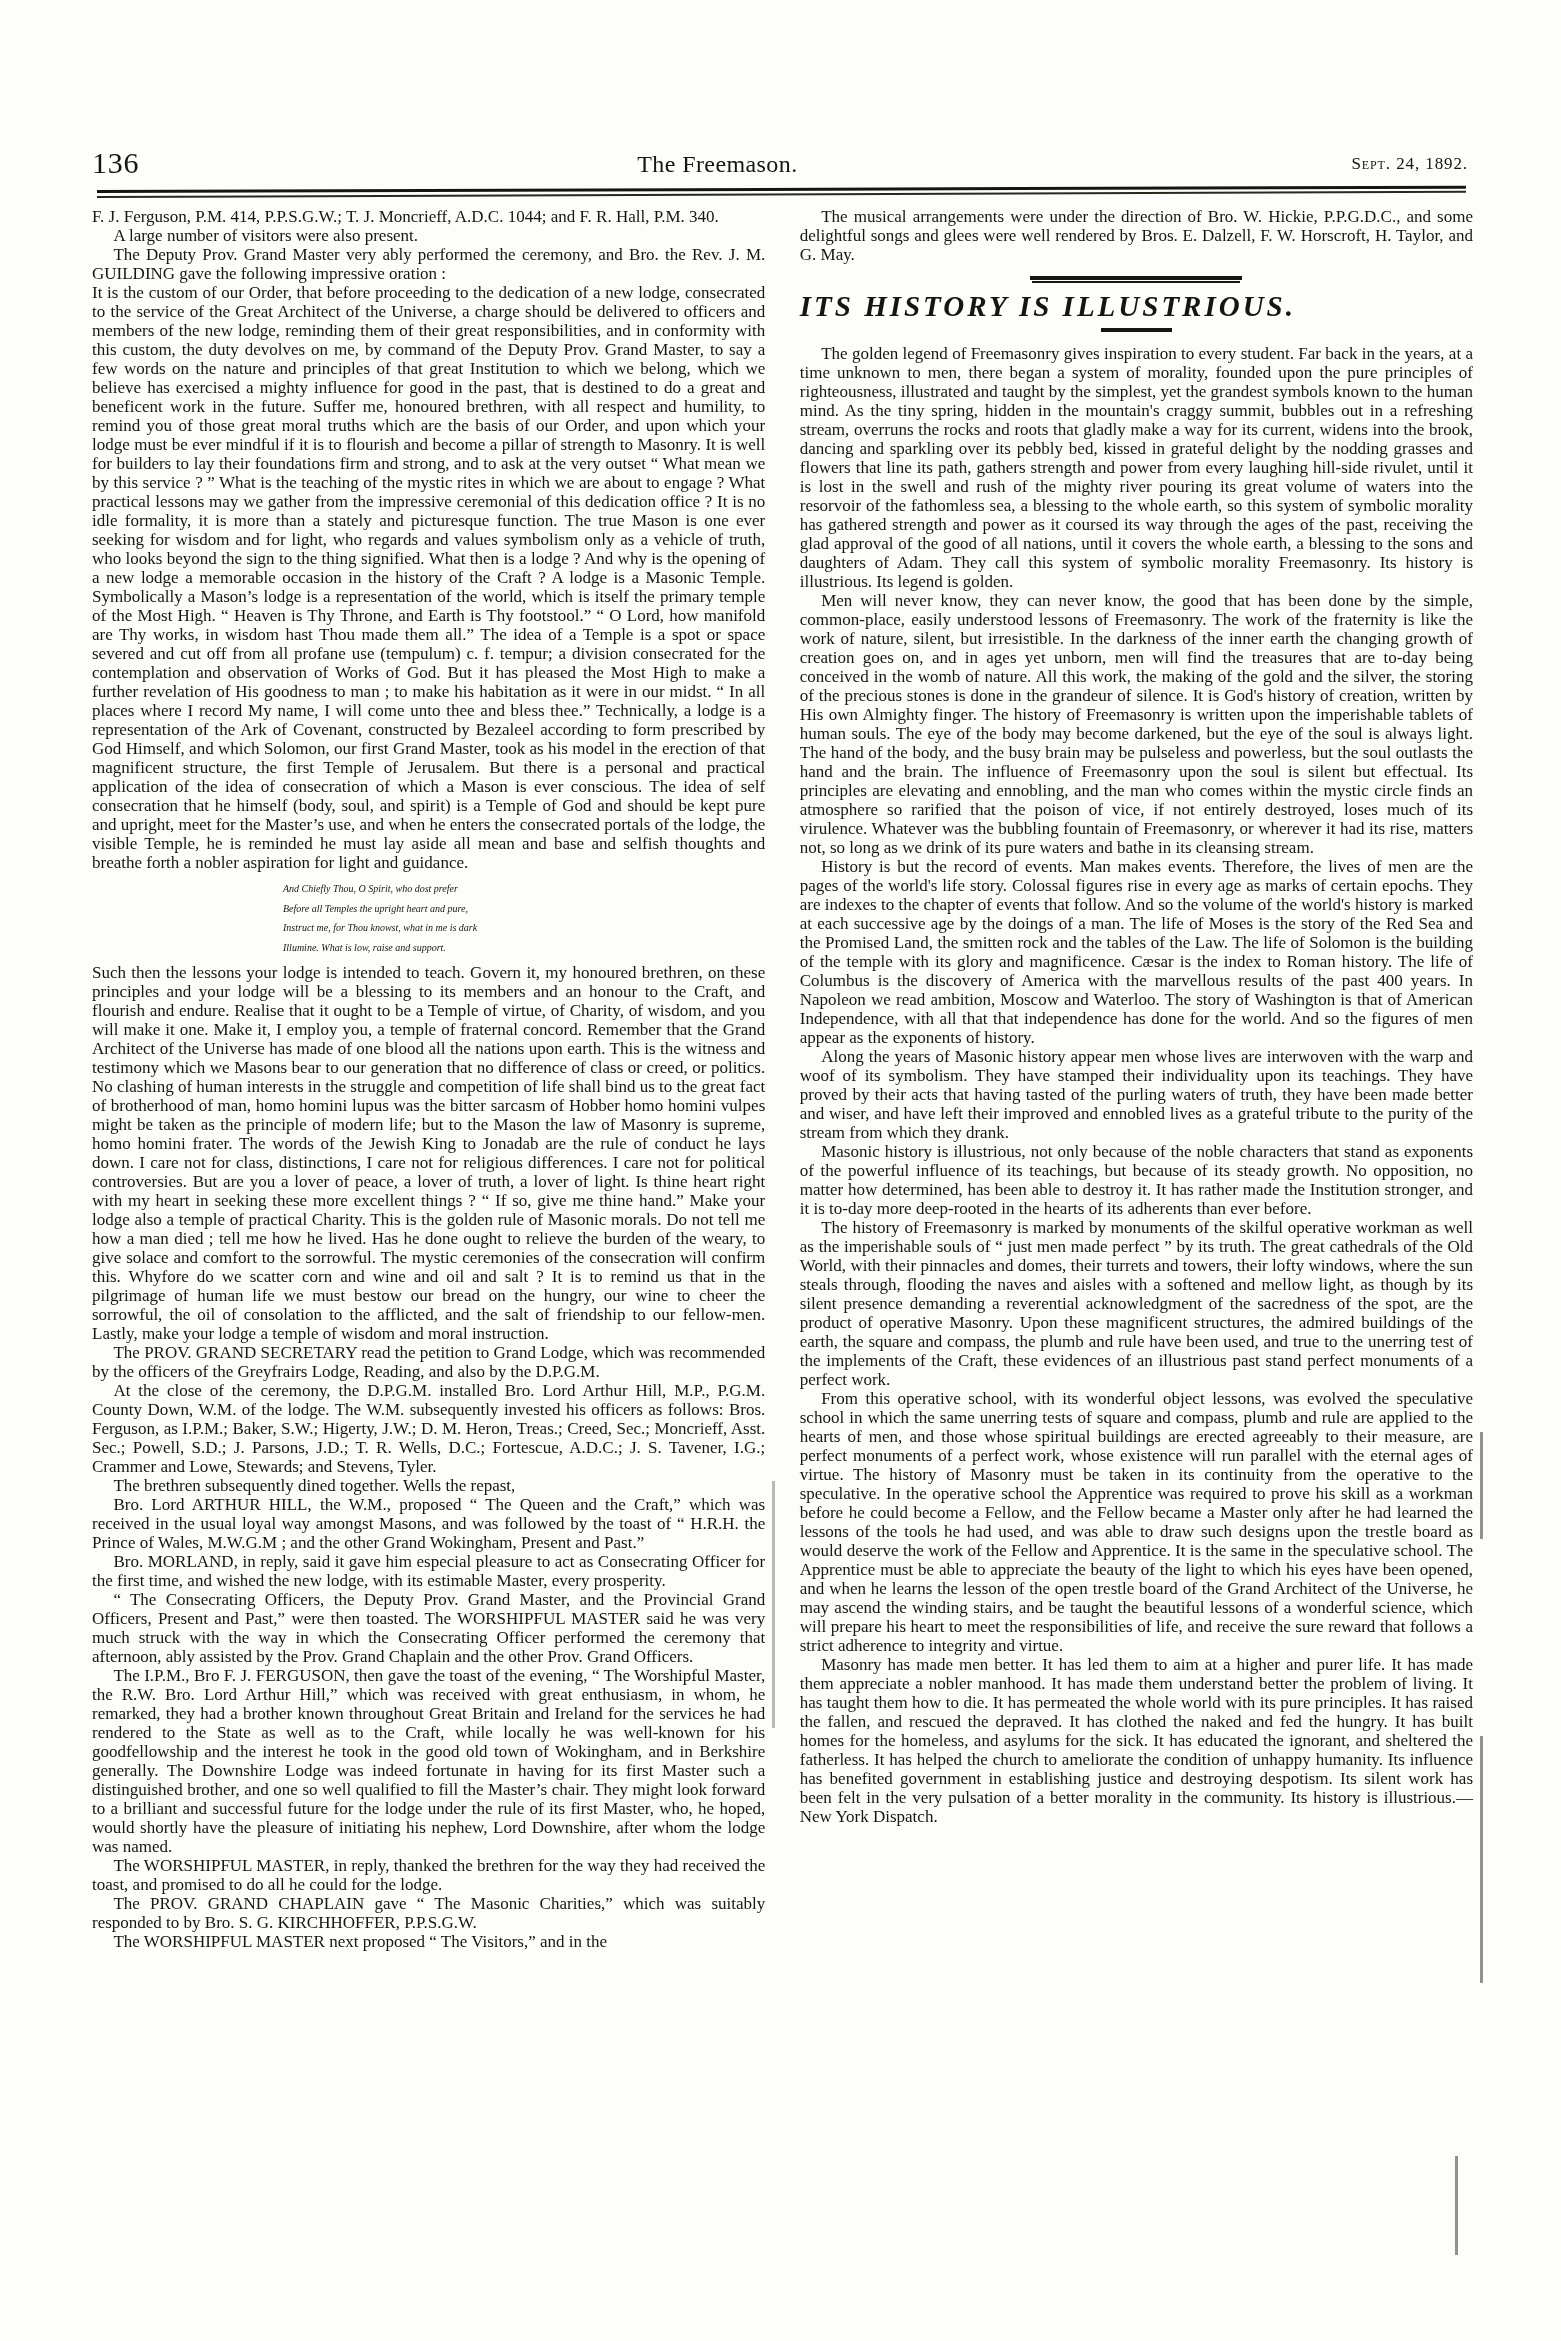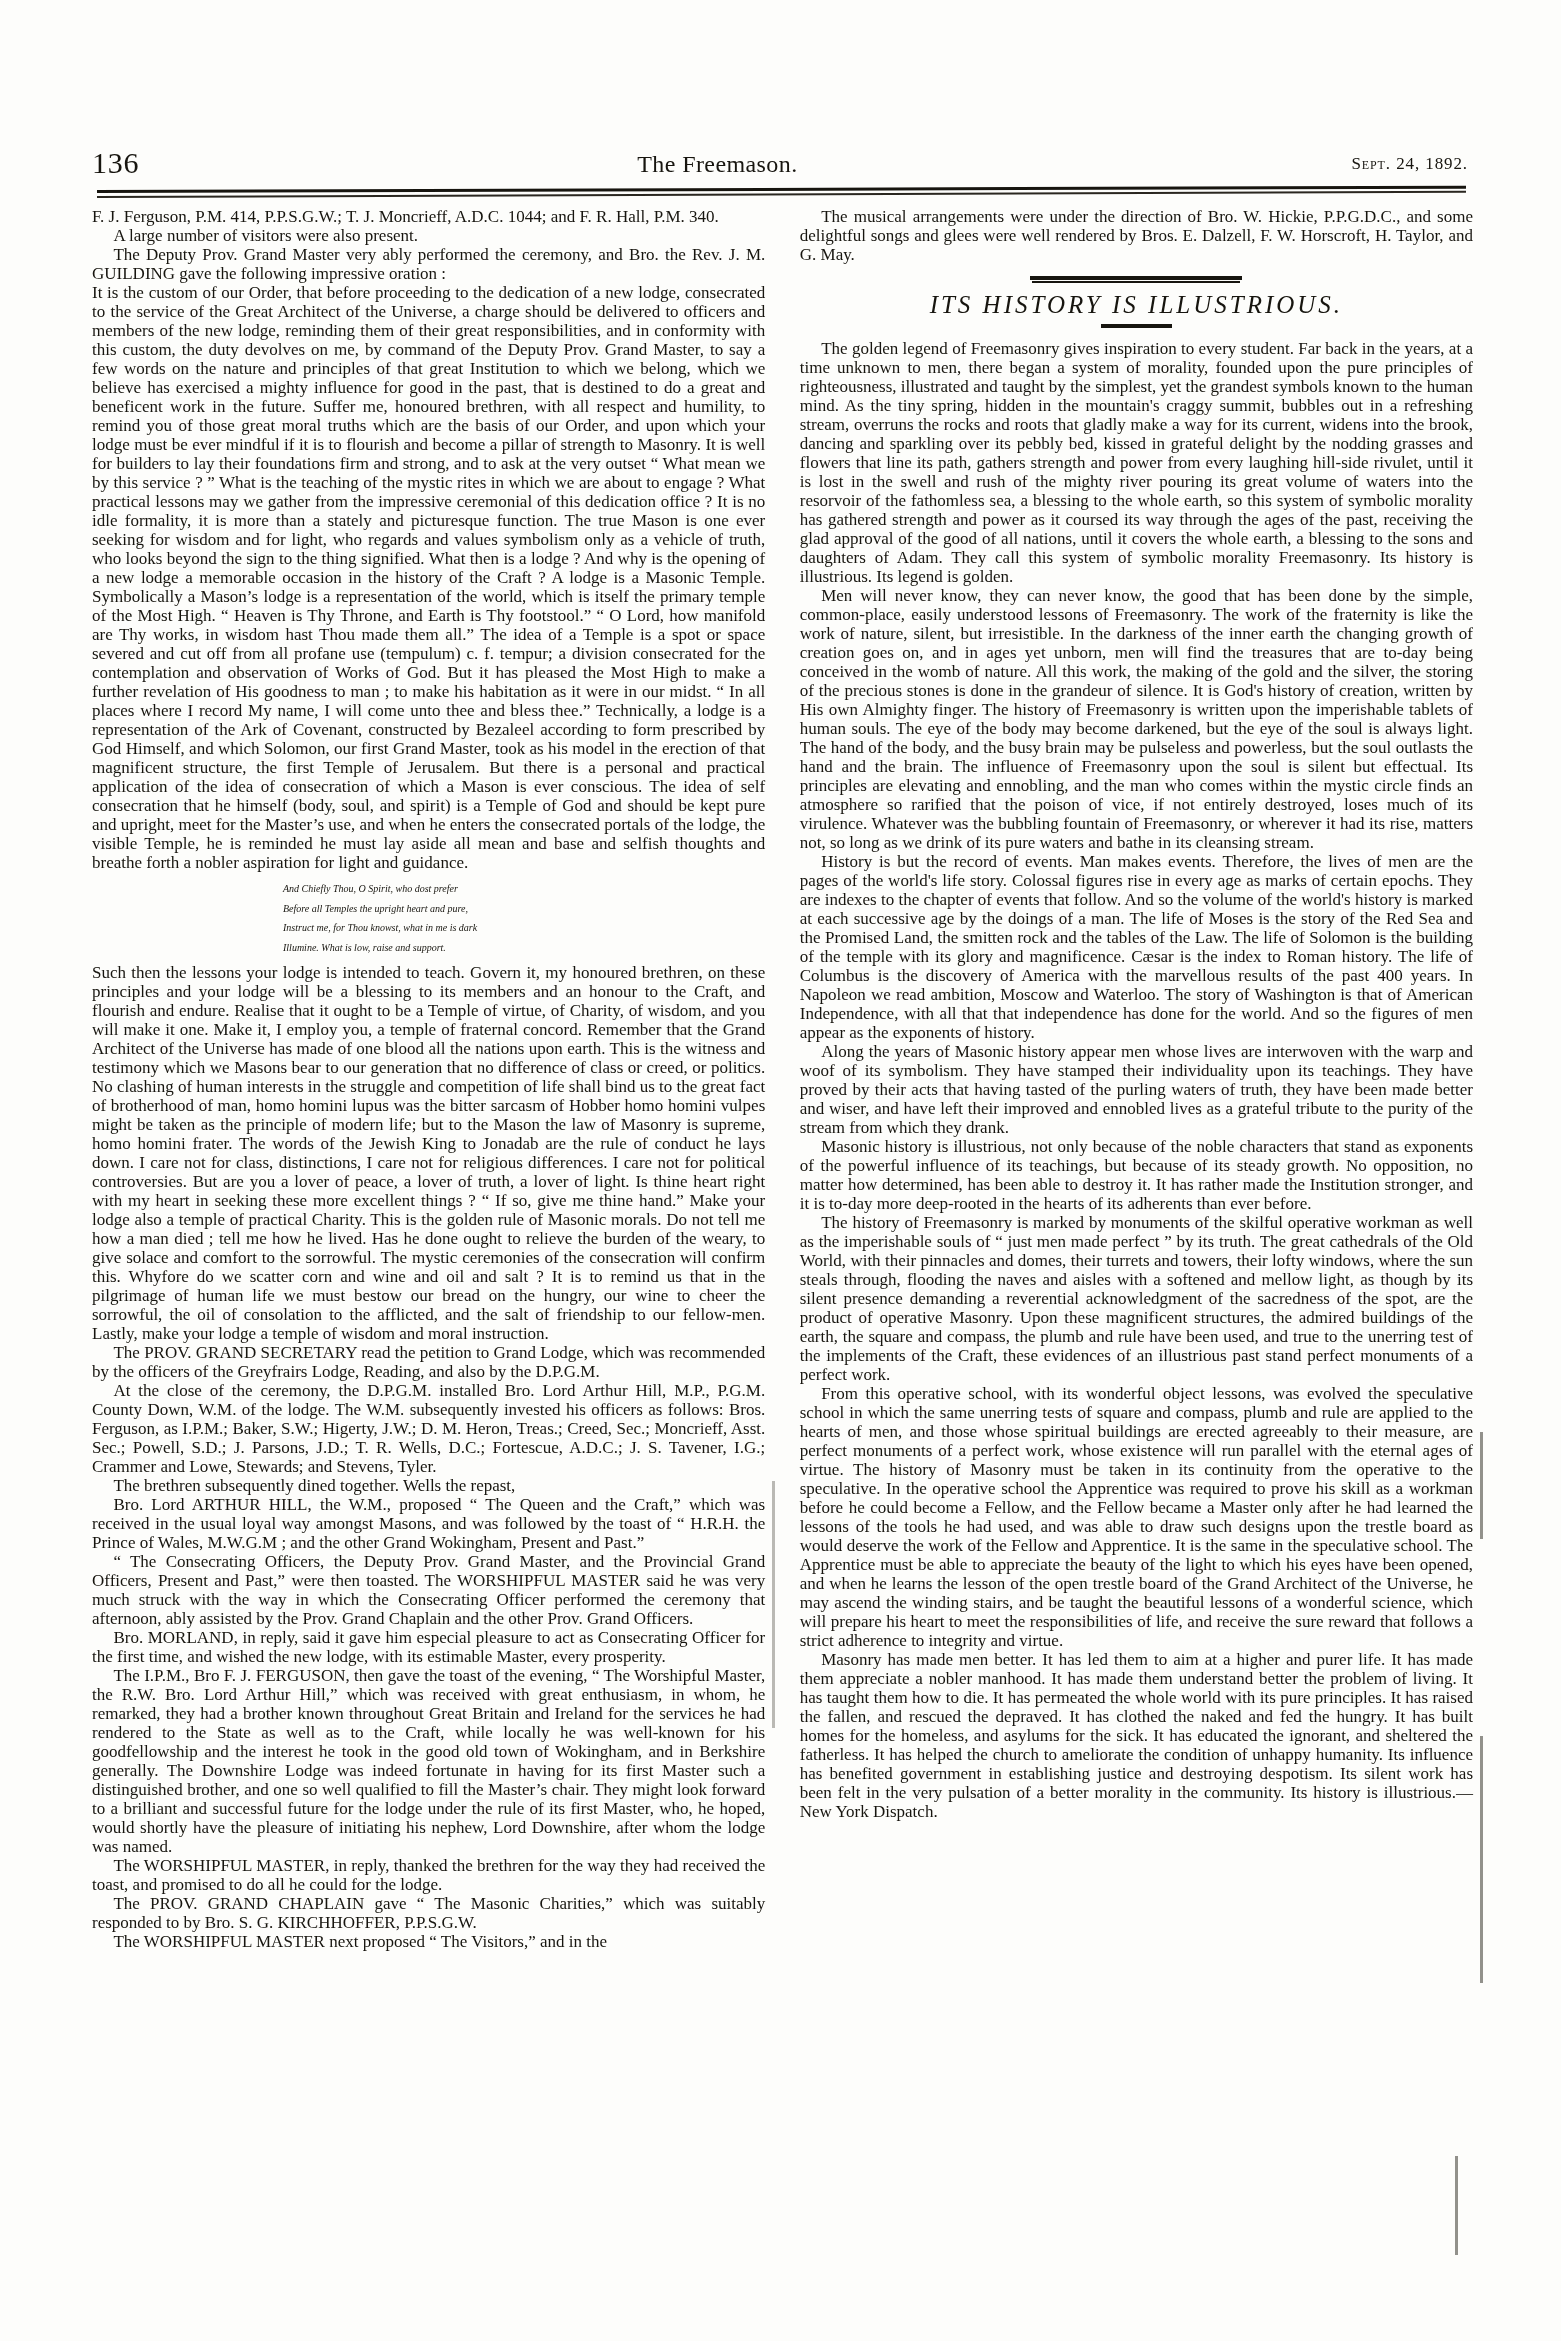--- a/index.html
+++ b/index.html
@@ -126,24 +126,23 @@
     height: 7.4px;
     position: relative;
   }
   .sec-break .b1 {
     position:absolute; left:0; top:0; width:100%; height:4.1px; background:#17150f;
   }
   .sec-break .b2 {
     position:absolute; left:1.6px; top:5.8px; width:98%; height:1.6px; background:#17150f;
   }
   .sec-title {
-    text-align: center;
-    font-size: 25px;
+    font-size: 29px;
     font-style: italic;
-    font-weight: normal;
+    font-weight: bold;
     letter-spacing: 3px;
     line-height: 1.1;
     margin: 8.2px 0 5px 0;
     font-family: "Liberation Serif", serif;
   }
   .sec-dash {
     width: 71px;
     height: 4.1px;
     background: #17150f;
     margin: 3.3px auto 11.5px auto;
@@ -196,22 +195,22 @@
         <div>Before all Temples the upright heart and pure,</div>
         <div>Instruct me, for Thou knowst, what in me is dark</div>
         <div>Illumine.   What is low, raise and support.</div>
       </div>
 
       <p class="flush tight">Such then the lessons your lodge is intended to teach. Govern it, my honoured brethren, on these principles and your lodge will be a blessing to its members and an honour to the Craft, and flourish and endure. Realise that it ought to be a Temple of virtue, of Charity, of wisdom, and you will make it one. Make it, I employ you, a temple of fraternal concord. Remember that the Grand Architect of the Universe has made of one blood all the nations upon earth. This is the witness and testimony which we Masons bear to our generation that no difference of class or creed, or politics. No clashing of human interests in the struggle and competition of life shall bind us to the great fact of brotherhood of man, homo homini lupus was the bitter sarcasm of Hobber homo homini vulpes might be taken as the principle of modern life; but to the Mason the law of Masonry is supreme, homo homini frater. The words of the Jewish King to Jonadab are the rule of conduct he lays down. I care not for class, distinctions, I care not for religious differences. I care not for political controversies. But are you a lover of peace, a lover of truth, a lover of light. Is thine heart right with my heart in seeking these more excellent things ? “ If so, give me thine hand.” Make your lodge also a temple of practical Charity. This is the golden rule of Masonic morals. Do not tell me how a man died ; tell me how he lived. Has he done ought to relieve the burden of the weary, to give solace and comfort to the sorrowful. The mystic ceremonies of the consecration will confirm this. Whyfore do we scatter corn and wine and oil and salt ? It is to remind us that in the pilgrimage of human life we must bestow our bread on the hungry, our wine to cheer the sorrowful, the oil of consolation to the afflicted, and the salt of friendship to our fellow-men. Lastly, make your lodge a temple of wisdom and moral instruction.</p>
       <p class="ind tight">The PROV. GRAND SECRETARY read the petition to Grand Lodge, which was recommended by the officers of the Greyfrairs Lodge, Reading, and also by the D.P.G.M.</p>
       <p class="ind tight">At the close of the ceremony, the D.P.G.M. installed Bro. Lord Arthur Hill, M.P., P.G.M. County Down, W.M. of the lodge. The W.M. subsequently invested his officers as follows: Bros. Ferguson, as I.P.M.; Baker, S.W.; Higerty, J.W.; D. M. Heron, Treas.; Creed, Sec.; Moncrieff, Asst. Sec.; Powell, S.D.; J. Parsons, J.D.; T. R. Wells, D.C.; Fortescue, A.D.C.; J. S. Tavener, I.G.; Crammer and Lowe, Stewards; and Stevens, Tyler.</p>
       <p class="ind tight">The brethren subsequently dined together. Wells the repast,</p>
       <p class="ind tight">Bro. Lord ARTHUR HILL, the W.M., proposed “ The Queen and the Craft,” which was received in the usual loyal way amongst Masons, and was followed by the toast of “ H.R.H. the Prince of Wales, M.W.G.M ; and the other Grand Wokingham, Present and Past.”</p>
+      <p class="ind tight">Bro. MORLAND, in reply, said it gave him especial pleasure to act as Consecrating Officer for the first time, and wished the new lodge, with its estimable Master, every prosperity.</p>
       <p class="ind tight">“ The Consecrating Officers, the Deputy Prov. Grand Master, and the Provincial Grand Officers, Present and Past,” were then toasted. The WORSHIPFUL MASTER said he was very much struck with the way in which the Consecrating Officer performed the ceremony that afternoon, ably assisted by the Prov. Grand Chaplain and the other Prov. Grand Officers.</p>
-      <p class="ind tight">Bro. MORLAND, in reply, said it gave him especial pleasure to act as Consecrating Officer for the first time, and wished the new lodge, with its estimable Master, every prosperity.</p>
       <p class="ind tight">The I.P.M., Bro F. J. FERGUSON, then gave the toast of the evening, “ The Worshipful Master, the R.W. Bro. Lord Arthur Hill,” which was received with great enthusiasm, in whom, he remarked, they had a brother known throughout Great Britain and Ireland for the services he had rendered to the State as well as to the Craft, while locally he was well-known for his goodfellowship and the interest he took in the good old town of Wokingham, and in Berkshire generally. The Downshire Lodge was indeed fortunate in having for its first Master such a distinguished brother, and one so well qualified to fill the Master’s chair. They might look forward to a brilliant and successful future for the lodge under the rule of its first Master, who, he hoped, would shortly have the pleasure of initiating his nephew, Lord Downshire, after whom the lodge was named.</p>
       <p class="ind tight">The WORSHIPFUL MASTER, in reply, thanked the brethren for the way they had received the toast, and promised to do all he could for the lodge.</p>
       <p class="ind tight">The PROV. GRAND CHAPLAIN gave “ The Masonic Charities,” which was suitably responded to by Bro. S. G. KIRCHHOFFER, P.P.S.G.W.</p>
       <p class="ind tight">The WORSHIPFUL MASTER next proposed “ The Visitors,” and in the</p>
     </div>
 
     <div class="col col-right">
       <p class="ind tight">The musical arrangements were under the direction of Bro. W. Hickie, P.P.G.D.C., and some delightful songs and glees were well rendered by Bros. E. Dalzell, F. W. Horscroft, H. Taylor, and G. May.</p>
 
       <div class="sec-break">

